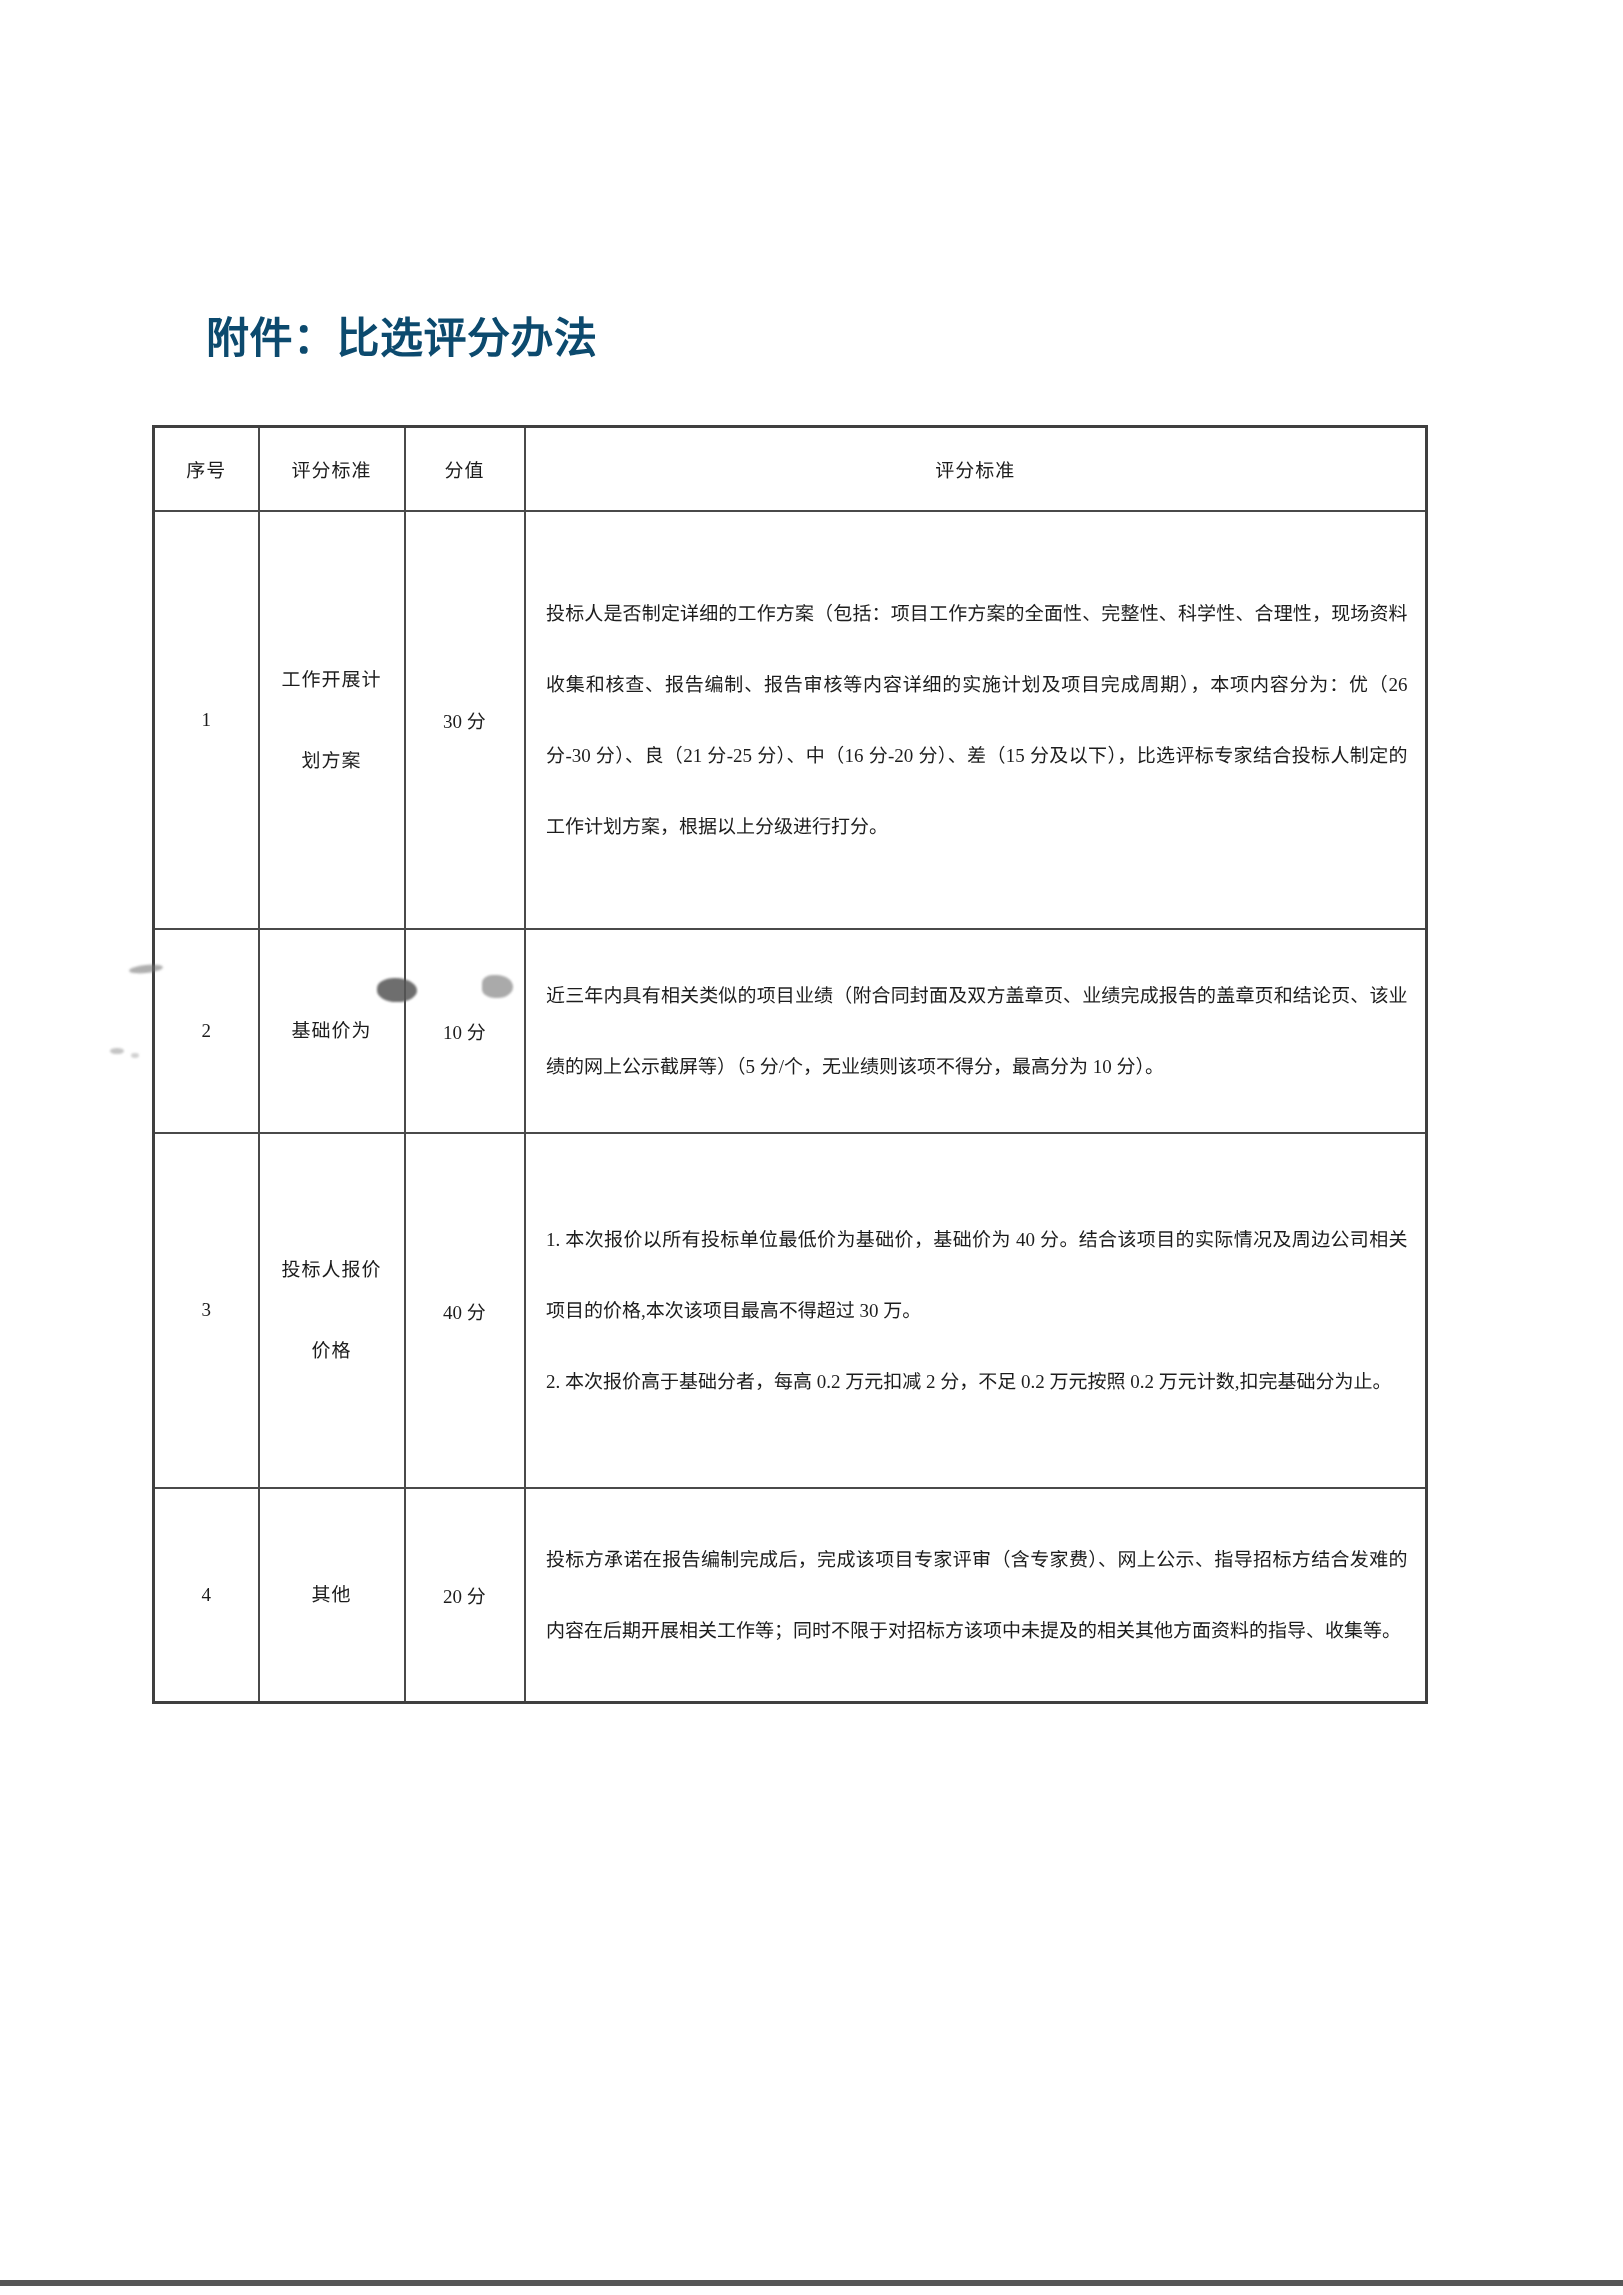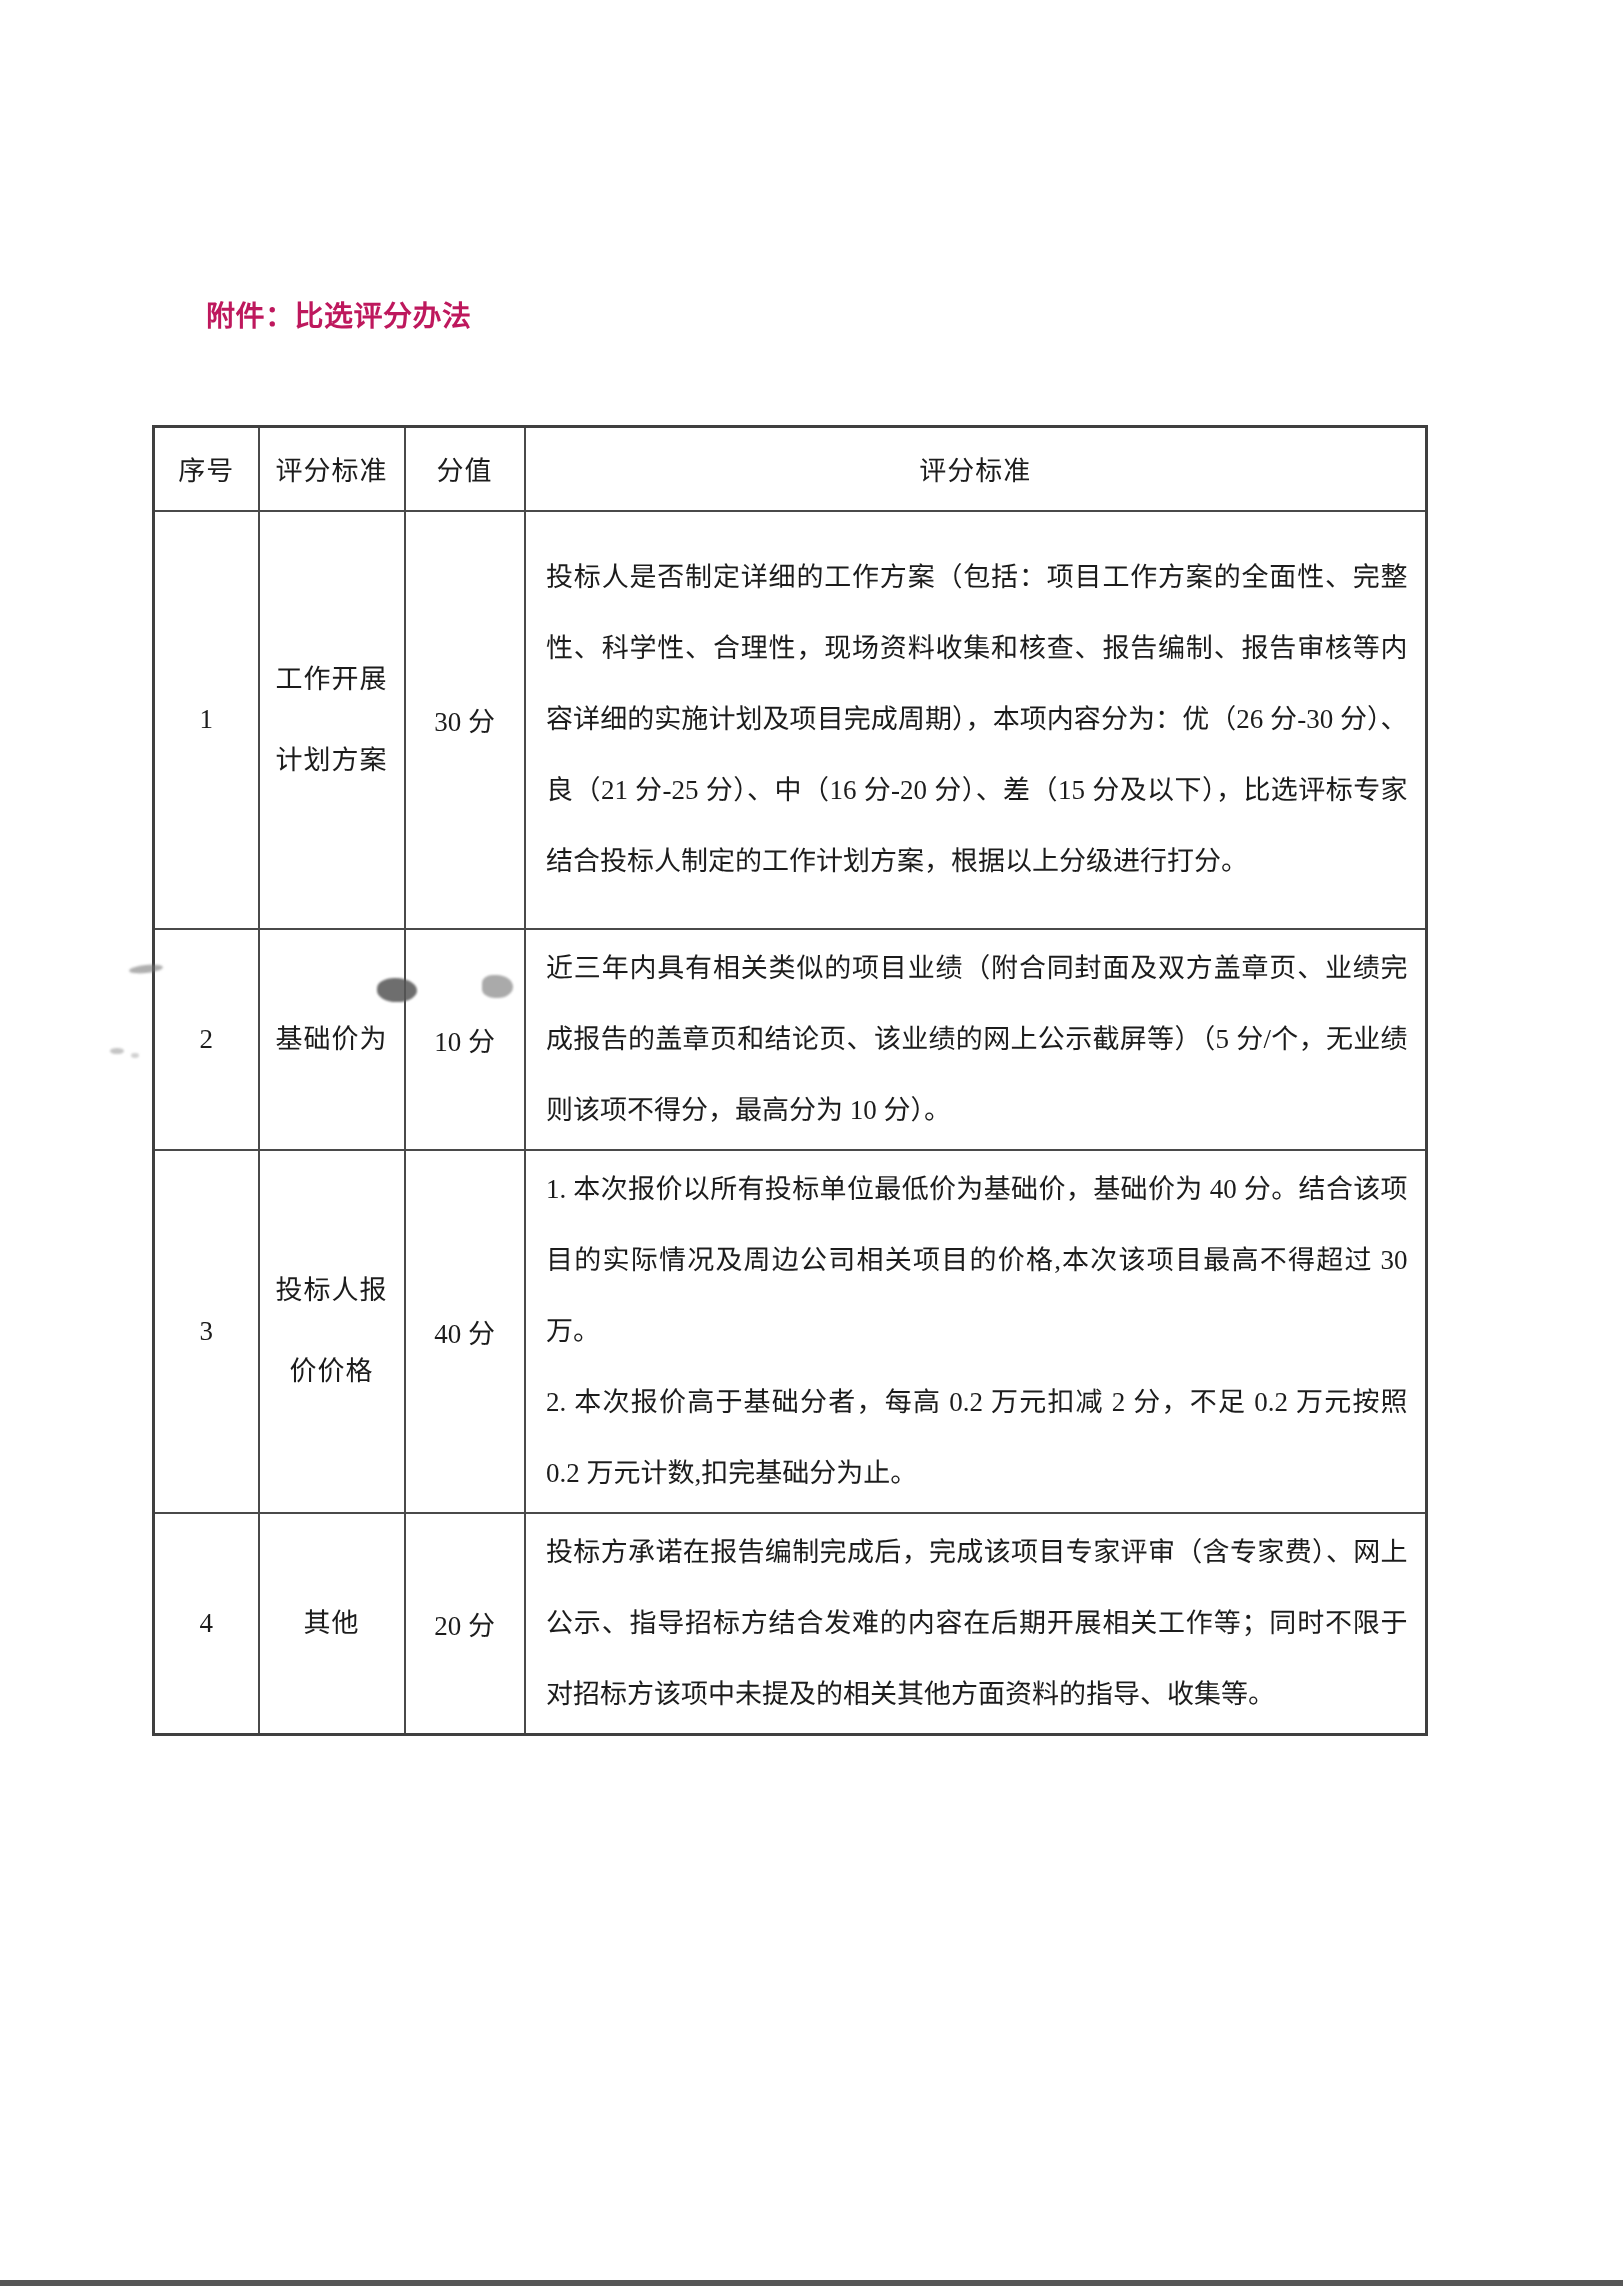--- a/index.html
+++ b/index.html
@@ -12,41 +12,41 @@
     width: 1624px;
     height: 2295px;
     background: #ffffff;
     overflow: hidden;
     font-family: "Liberation Serif", "DejaVu Serif", serif;
     color: #1c1c1c;
   }
   .doc-title {
     position: absolute;
     left: 206px;
-    top: 292px;
+    top: 303px;
     font-family: "Liberation Sans", "DejaVu Sans", sans-serif;
-    font-size: 29px;
+    font-size: 43px;
     font-weight: 700;
-    color: #be185d;
+    color: #0c4a6e;
     letter-spacing: 0.5px;
     white-space: nowrap;
   }
   table.score-table {
     position: absolute;
     left: 152px;
     top: 425px;
     width: 1273px;
     border-collapse: collapse;
     table-layout: fixed;
     border: 3.1px solid #3f3f3f;
   }
   table.score-table td, table.score-table th {
     border: 2px solid #4a4a4a;
     font-weight: normal;
-    font-size: 27px;
+    font-size: 19px;
     color: #1c1c1c;
     vertical-align: middle;
     overflow: hidden;
   }
   tr.header-row    { height: 84px; }
   tr.data-row-1    { height: 418px; }
   tr.data-row-2    { height: 204px; }
   tr.data-row-3    { height: 355px; }
   tr.data-row-4    { height: 215px; }
   .th-cell {

